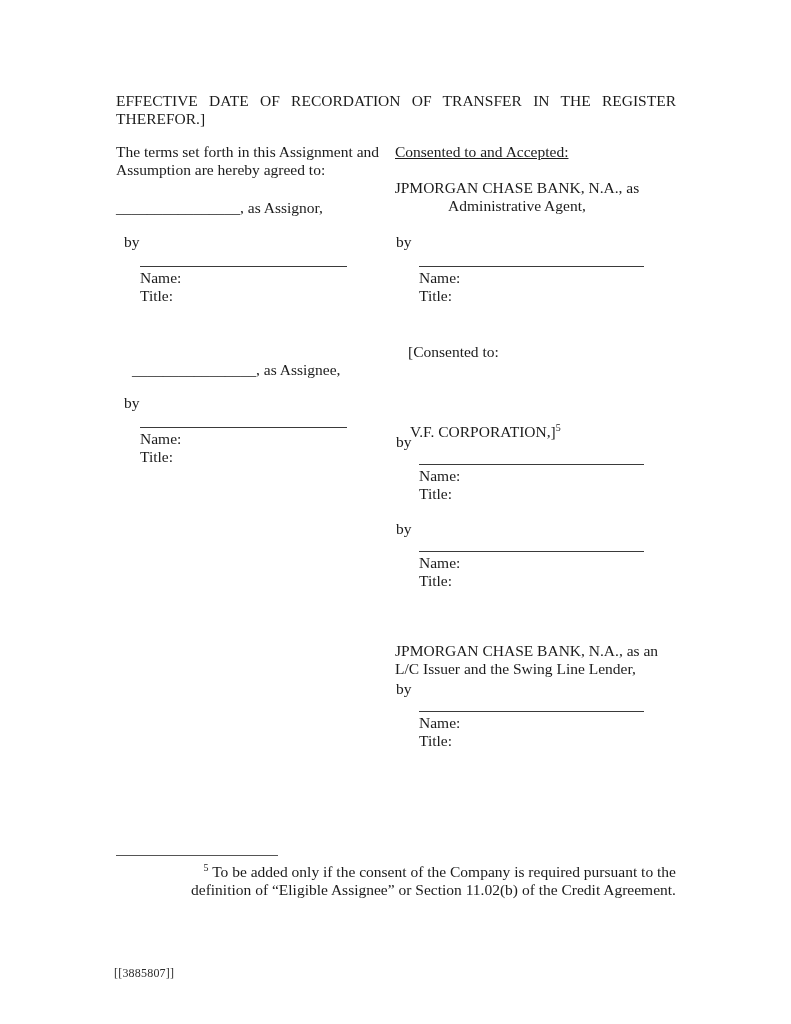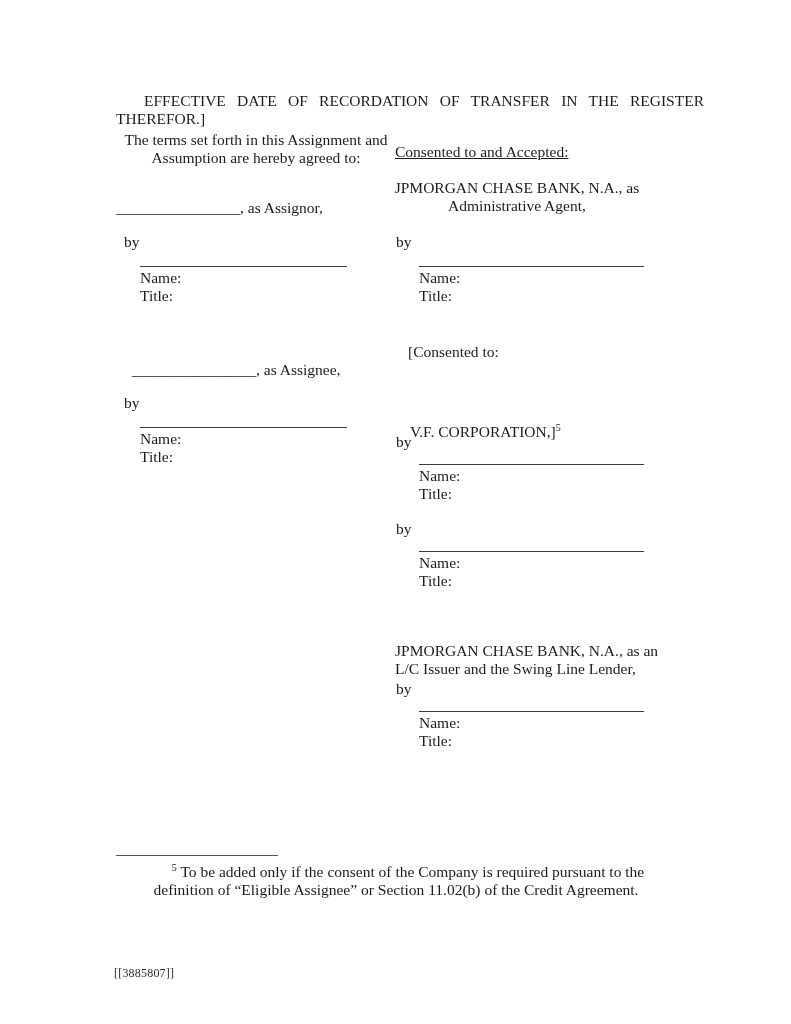--- a/index.html
+++ b/index.html
@@ -9,36 +9,36 @@
     margin:0 auto;
     background:#ffffff;
     font-family:"Liberation Serif", serif;
     font-size:15.5px;
     line-height:18px;
     color:#1b1b1b;
     overflow:hidden;
   }
   .abs { position:absolute; }
   .nowrap { white-space:nowrap; }
-  .just-last { text-align:justify; text-align-last:justify;margin-left:28px; }
+  .just-last { text-align:justify; text-align-last:justify; }
   .sig-line { position:absolute; height:0; border-top:1.6px solid #3a3a3a; }
   .fn-sep { position:absolute; height:0; border-top:1.6px solid #555; }
   sup.fnref { font-size:10px; line-height:0; vertical-align:super; }
-  .footnote-text { text-align:center; }
+  .footnote-text { text-align:right; }
   .footer { font-size:12px; color:#2c2c2c; letter-spacing:0.2px; }
 </style>
 </head>
 <body>
 
 <div class="page">
 
   <div class="abs just-last" style="left:116px; top:92px; width:560px;">EFFECTIVE DATE OF RECORDATION OF TRANSFER IN THE REGISTER</div>
   <div class="abs" style="left:116px; top:110px; width:560px;">THEREFOR.]</div>
 
-  <div class="abs" style="left:116px; top:131px; width:280px;text-align:center;">The terms set forth in this Assignment and Assumption are hereby agreed to:</div>
+  <div class="abs" style="left:116px; top:143px; width:280px;">The terms set forth in this Assignment and Assumption are hereby agreed to:</div>
 
   <div class="abs nowrap" style="left:116px; top:199px;">________________, as Assignor,</div>
 
   <div class="abs" style="left:124px; top:233px;">by</div>
   <div class="sig-line" style="left:140px; top:266px; width:207px;"></div>
   <div class="abs" style="left:140px; top:269px;">Name:</div>
   <div class="abs" style="left:140px; top:287px;">Title:</div>
 
   <div class="abs nowrap" style="left:116px; top:361px;margin-left:16px;">________________, as Assignee,</div>
 

